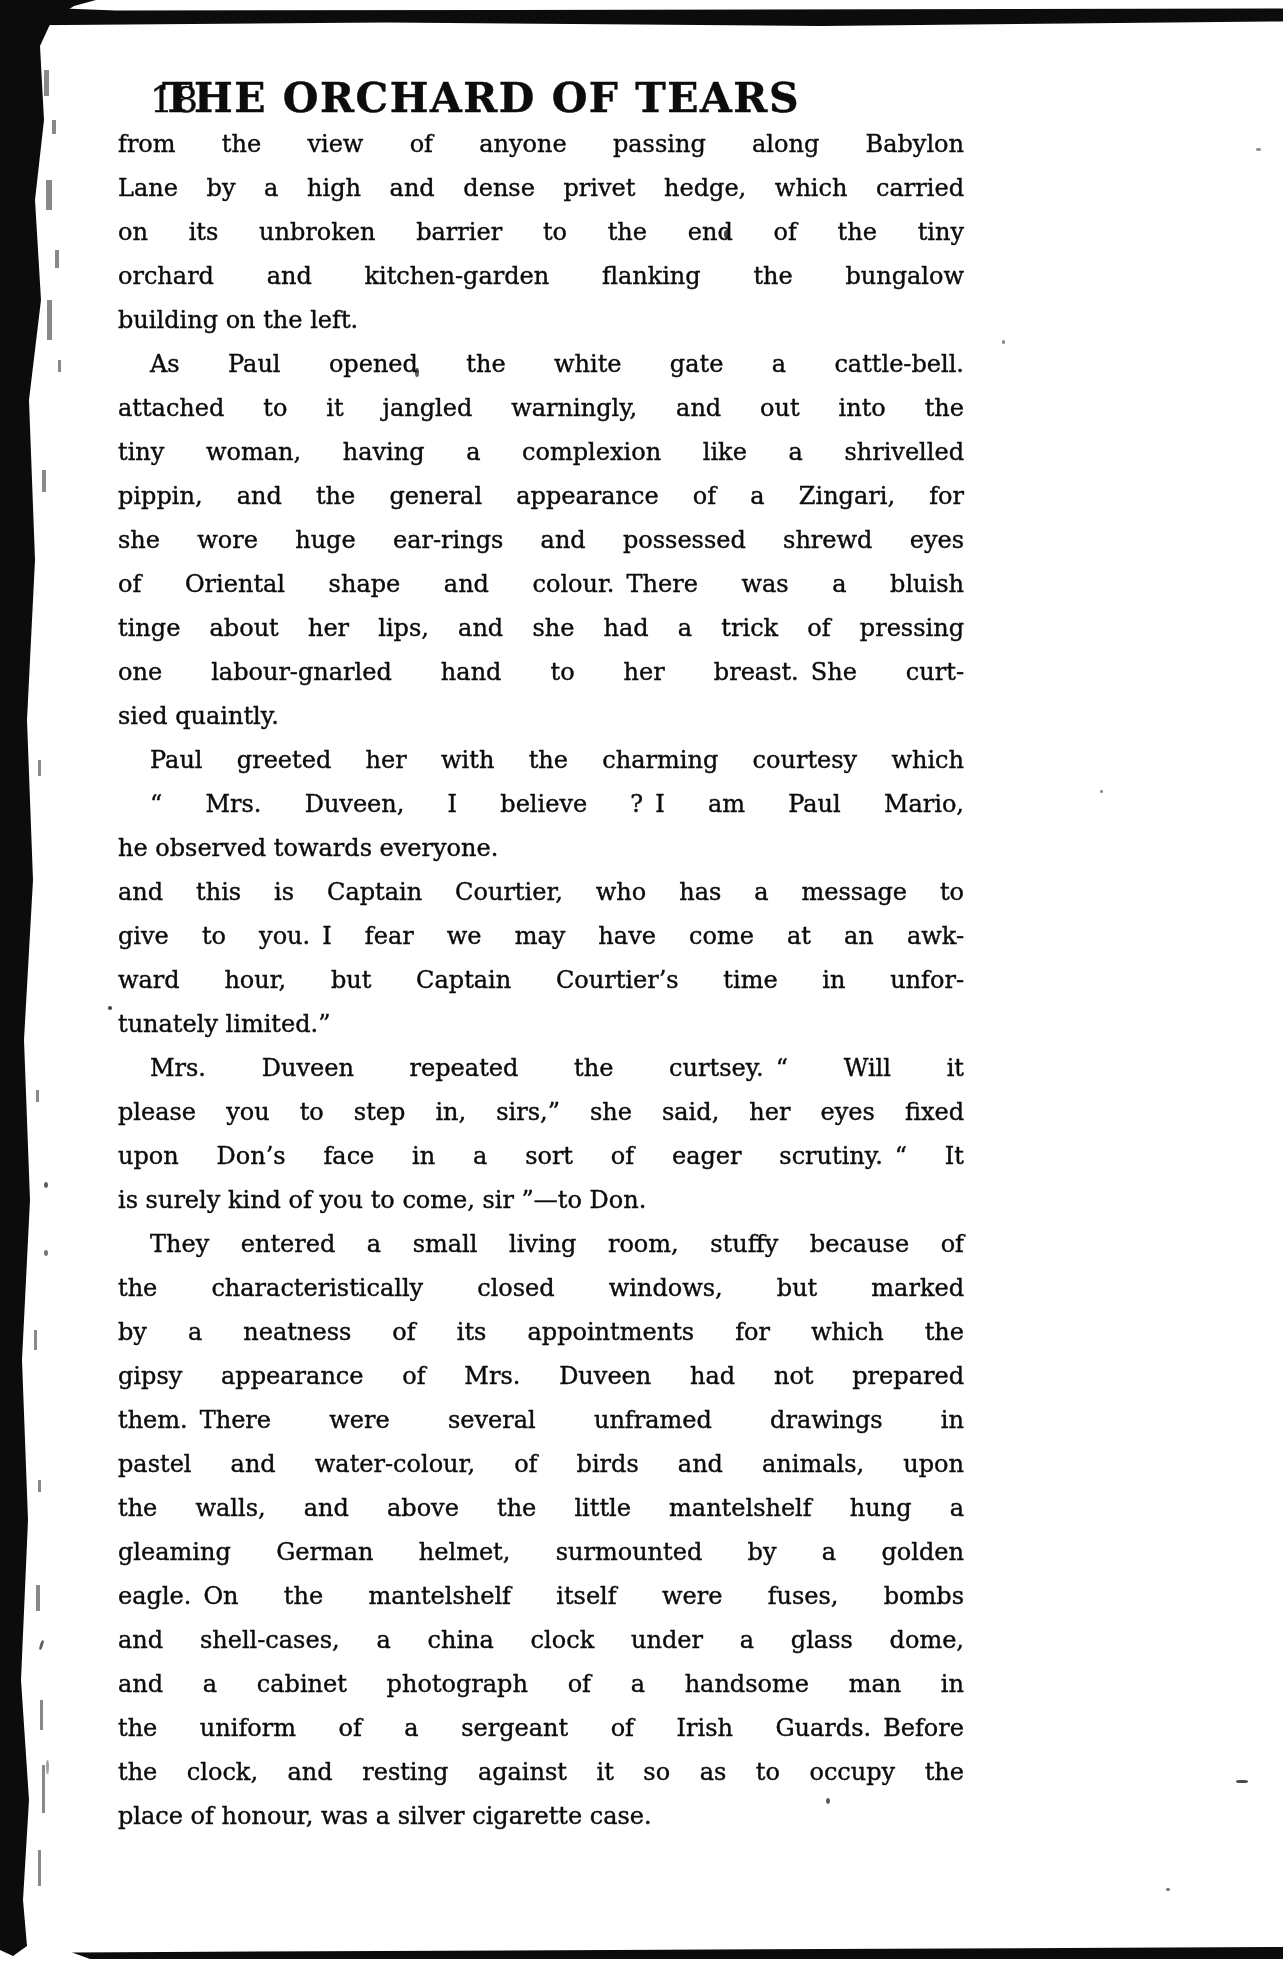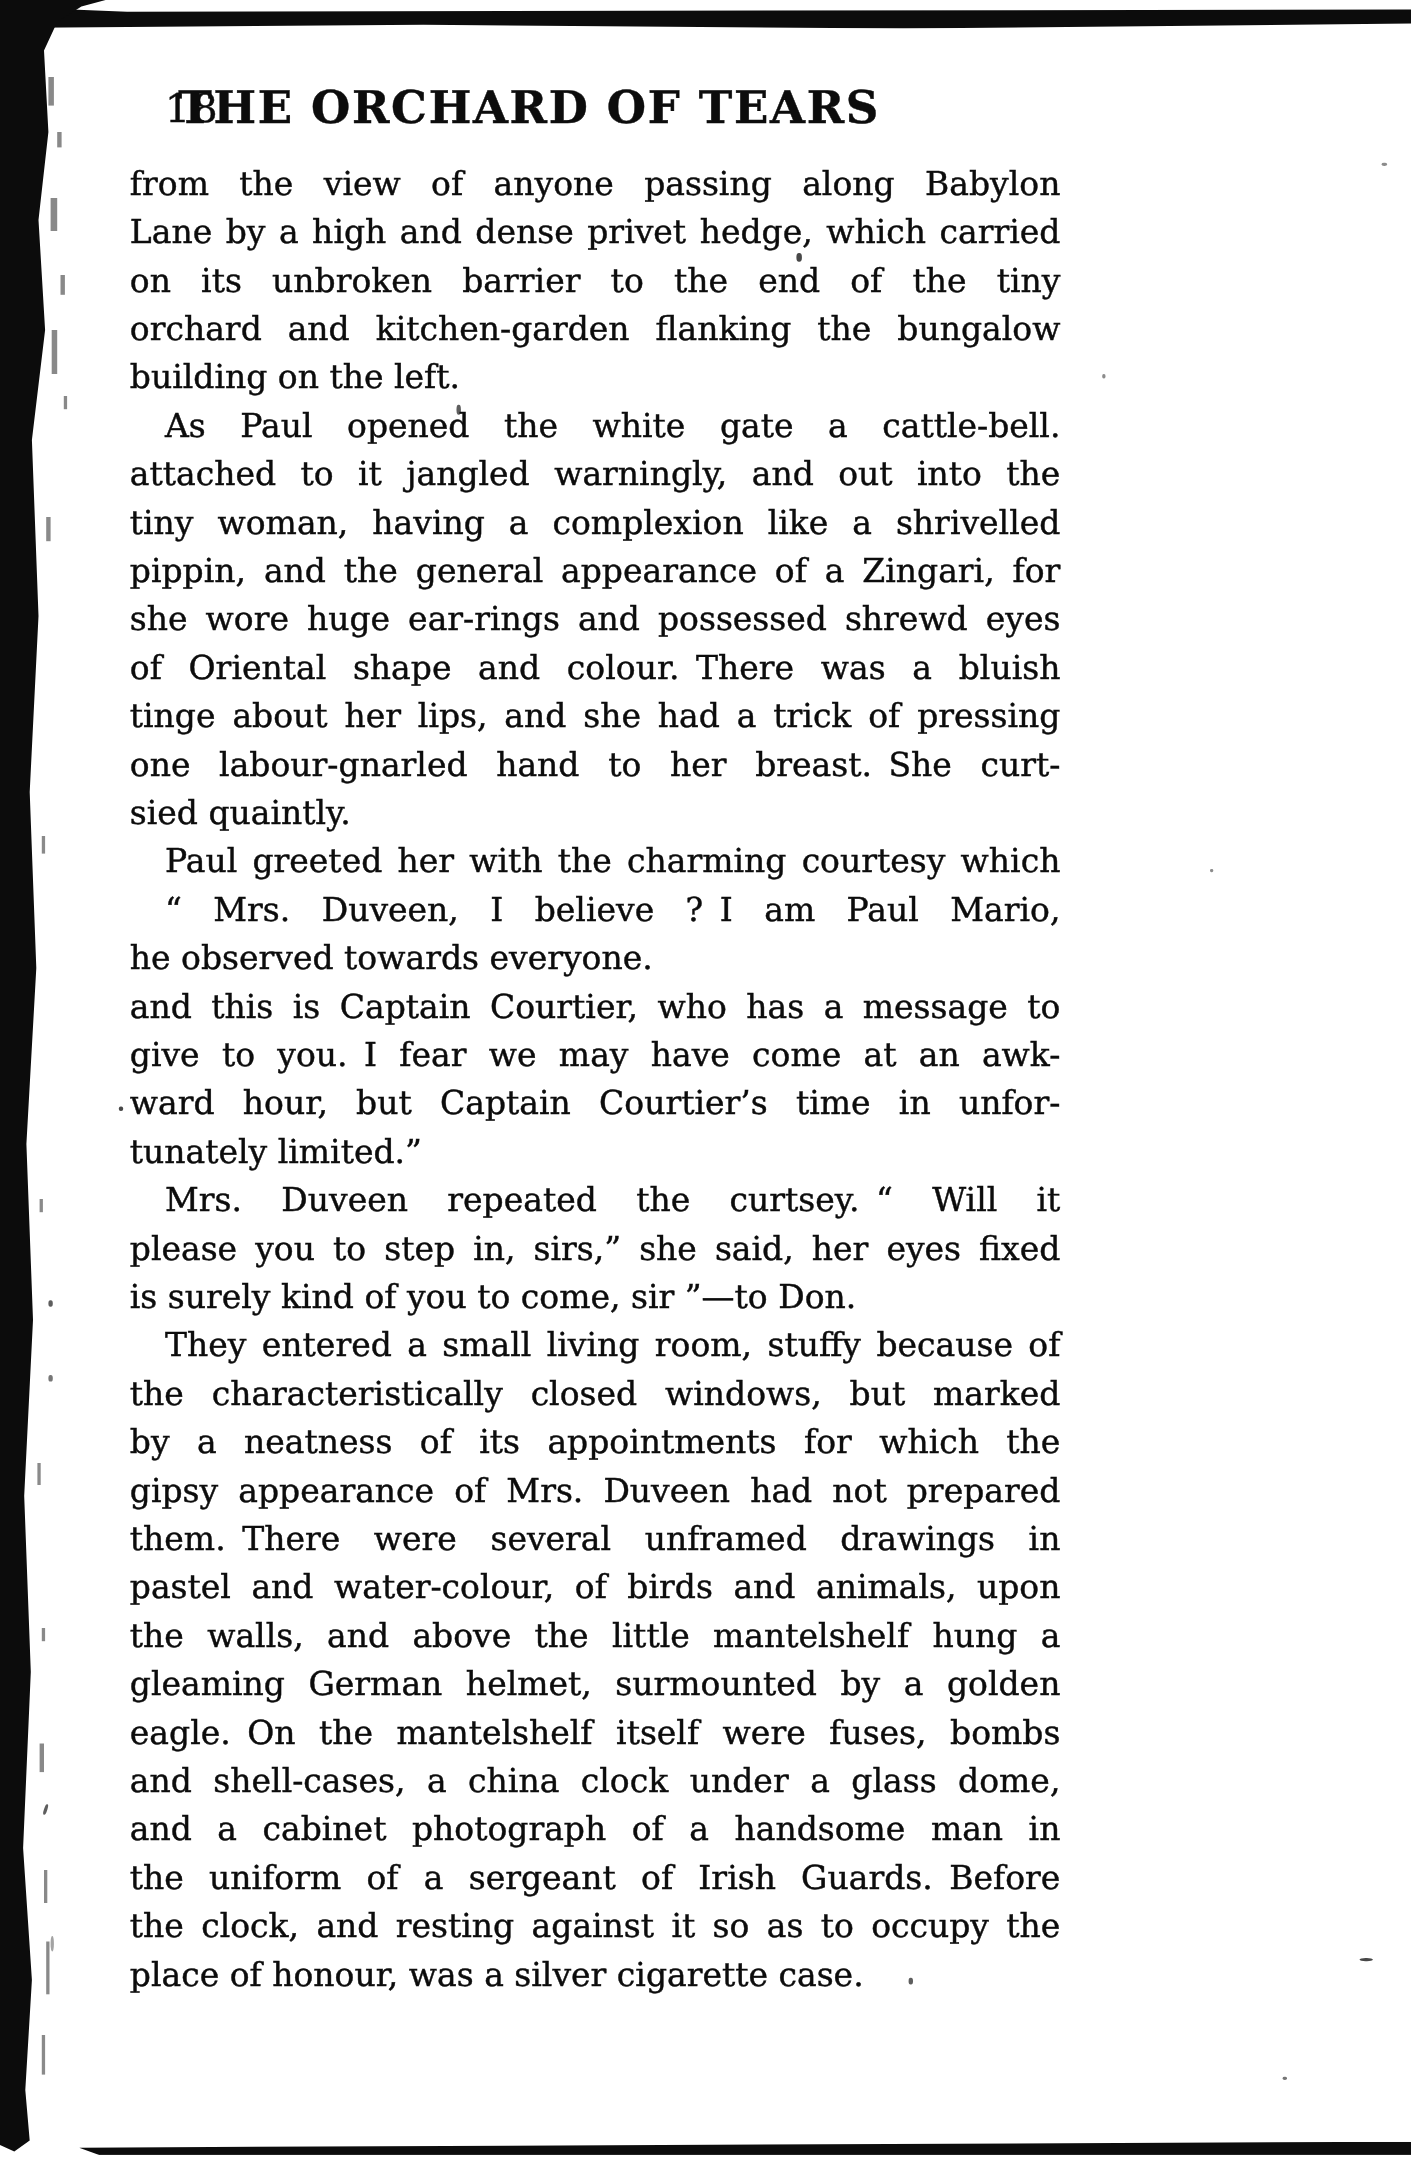--- a/index.html
+++ b/index.html
@@ -34,22 +34,22 @@
     font-size:36px;font-weight:normal;letter-spacing:2px;
   }
   .title{
     position:absolute;left:0;right:0;bottom:0;
     transform:translateX(44px);
     font-size:41px;font-weight:bold;letter-spacing:1.5px;
     white-space:nowrap;
   }
   
   .text-block{
-    position:absolute;left:118px;top:146px;width:846px;
-    font-size:30px;line-height:44px;
+    position:absolute;left:118px;top:122px;width:846px;
+    font-size:24px;line-height:44px;
   }
   .line{
     text-align:justify;
     text-align-last:justify;
     white-space:normal;
     height:44px;overflow:visible;
   }
   .line.no-just{text-align:center;text-align-last:left;}
   .line.indent{text-indent:32px;}
 </style>
@@ -121,20 +121,21 @@
       <div class="line no-just">sied quaintly.</div>
       <div class="line indent">Paul greeted her with the charming courtesy which</div>
       <div class="line indent">“ Mrs. Duveen, I believe ? I am Paul Mario,</div>
       <div class="line no-just">he observed towards everyone.</div>
       <div class="line">and this is Captain Courtier, who has a message to</div>
       <div class="line">give to you. I fear we may have come at an awk-</div>
       <div class="line">ward hour, but Captain Courtier’s time in unfor-</div>
       <div class="line no-just">tunately limited.”</div>
       <div class="line indent">Mrs. Duveen repeated the curtsey. “ Will it</div>
       <div class="line">please you to step in, sirs,” she said, her eyes fixed</div>
+      <div class="line">upon Don’s face in a sort of eager scrutiny. “ It</div>
       <div class="line no-just">is surely kind of you to come, sir ”—to Don.</div>
       <div class="line indent">They entered a small living room, stuffy because of</div>
       <div class="line">the characteristically closed windows, but marked</div>
       <div class="line">by a neatness of its appointments for which the</div>
       <div class="line">gipsy appearance of Mrs. Duveen had not prepared</div>
       <div class="line">them. There were several unframed drawings in</div>
       <div class="line">pastel and water-colour, of birds and animals, upon</div>
       <div class="line">the walls, and above the little mantelshelf hung a</div>
       <div class="line">gleaming German helmet, surmounted by a golden</div>
       <div class="line">eagle. On the mantelshelf itself were fuses, bombs</div>

